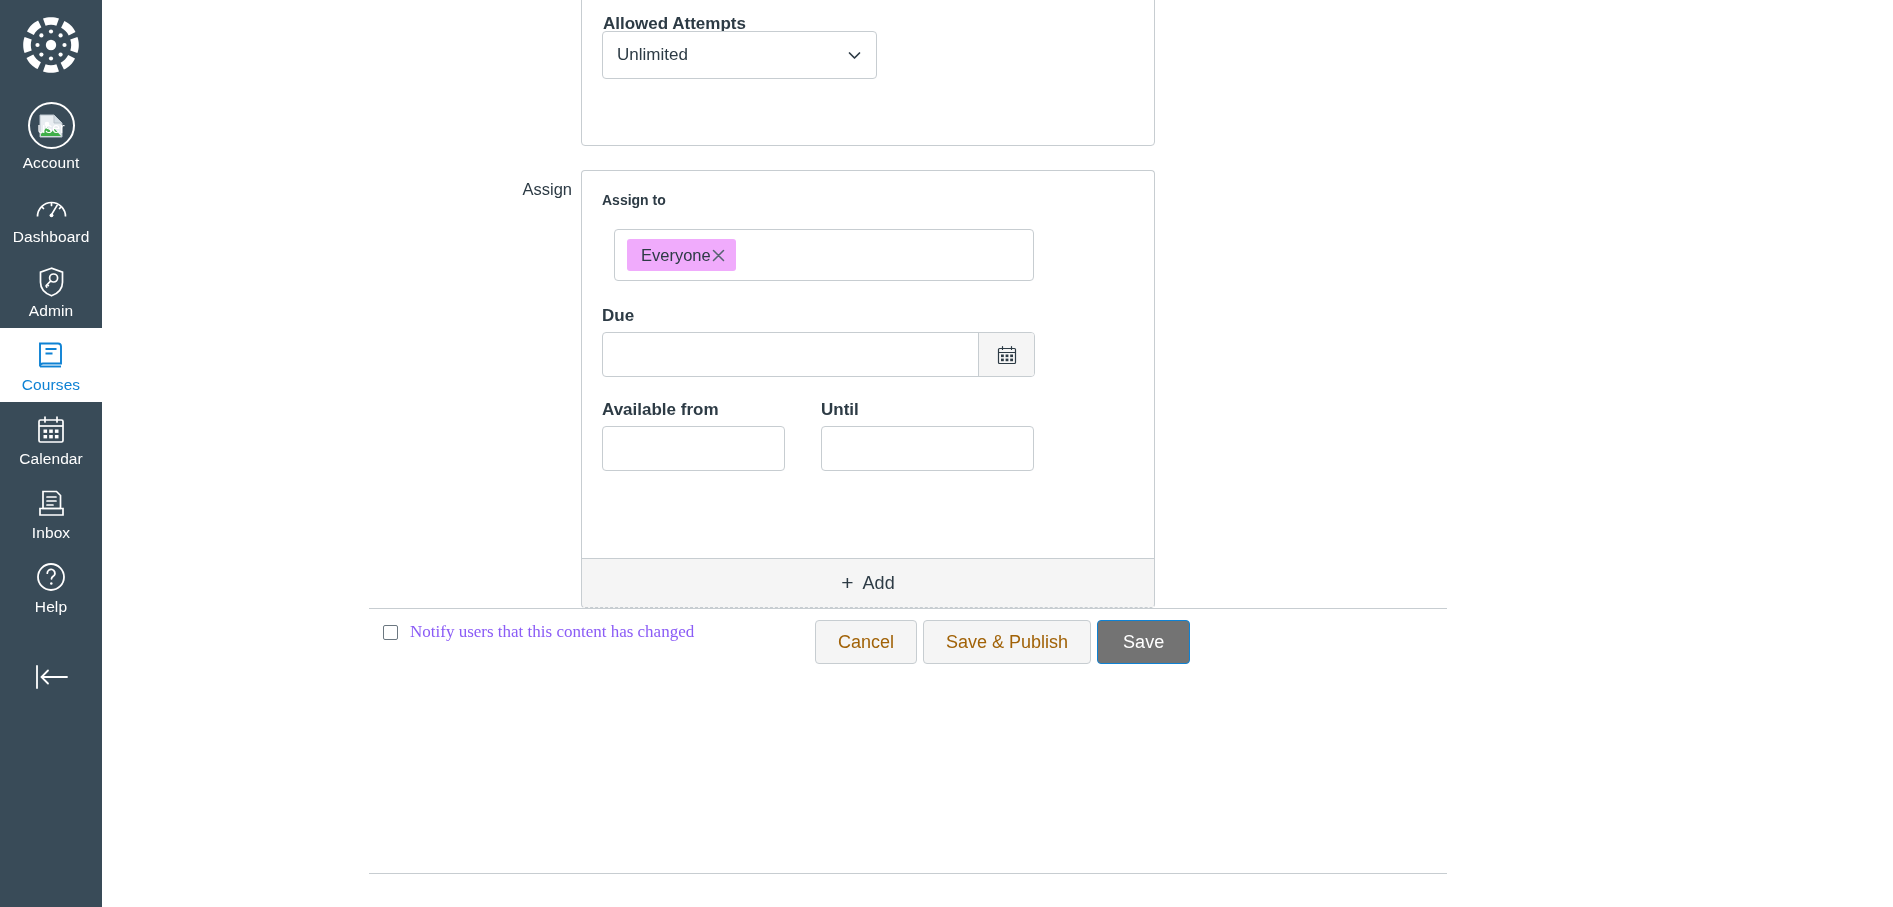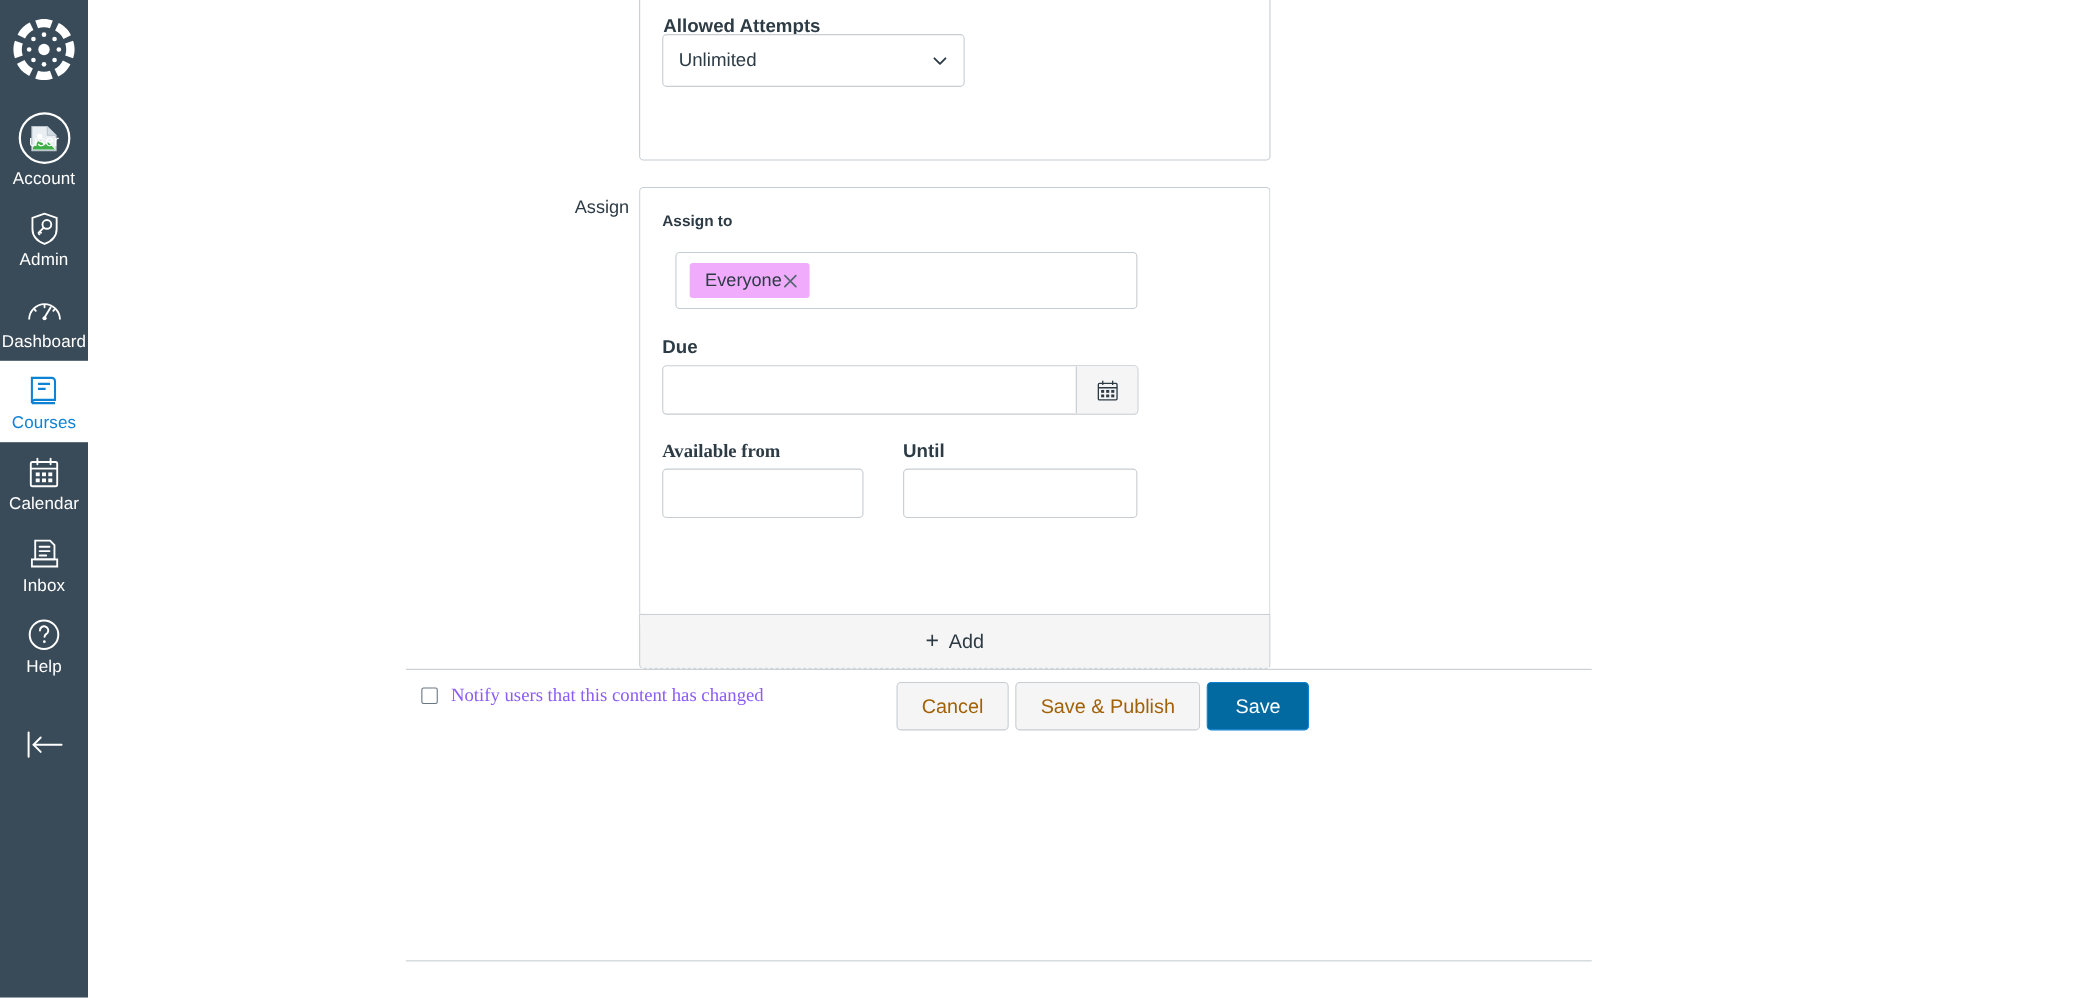--- a/index.html
+++ b/index.html
@@ -10,21 +10,21 @@
     background:#ffffff;
     font-family:"Liberation Sans", sans-serif;
     color:#2D3B45;
     overflow:hidden;
     position:relative;
   }
 
   
   #global-nav {
     position:absolute; left:0; top:0;
-    width:80px; height:907px;
+    width:102px; height:907px;
     background:#394B58;
     display:flex; flex-direction:column;
     align-items:center;
   }
   .nav-logo {
     margin-top:14px; margin-bottom:16px;
     width:62px; height:62px;
     display:flex; align-items:center; justify-content:center;
     cursor:pointer;
   }
@@ -164,21 +164,21 @@
   }
   .token-label { font-size:16.5px; color:#2D3B45; }
   .token-x { width:15px; height:15px; cursor:pointer; display:block; }
 
   .sub-label {
     position:absolute;
     font-size:17px; font-weight:bold;
     color:#2D3B45;
   }
   #due-label { left:20px; top:135px; }
-  #from-label { left:20px; top:229px;font-family:Liberation Serif, serif; }
+  #from-label { left:20px; top:229px; }
   #until-label { left:239px; top:229px; }
 
   .date-field {
     position:absolute;
     display:flex;
     border:1px solid #C7CDD1;
     border-radius:4px;
     overflow:hidden;
     background:#ffffff;
     height:45px;
@@ -267,21 +267,21 @@
     display:flex; align-items:center; justify-content:center;
     font-size:18px;
     font-family:"Liberation Sans", sans-serif;
     cursor:pointer;
     border:1px solid #C7CDD1;
     background:#F5F5F5;
     color:#a16207;
     padding:0 22px;
   }
   .btn.primary {
-    background:#0369a1;
+    background:#737373;
     border-color:#0E82D4;
     color:#ffffff;
     padding:0 25px;
   }
 </style>
 </head>
 <body>
 
 <div id="global-nav">
 
@@ -321,40 +321,40 @@
           <path d="M3 21l6-7 4.5 5 3-3.2 6.5 7.2H3z" fill="#3FAE49"></path>
         </svg>
         <span class="broken-alt">user</span>
       </div>
     </div>
     <span class="nav-label">Account</span>
   </div>
 
   <div class="nav-item">
     <span class="nav-ico">
-      <svg width="33" height="33" viewBox="0 0 33 33" aria-hidden="true" fill="none" stroke="#ffffff" stroke-width="1.7">
-        <path d="M16.5 3.2L5.5 7.1v10.1c0 6.4 4.6 11.2 11 13.6 6.4-2.4 11-7.2 11-13.6V7.1L16.5 3.2z"></path>
-        <circle cx="18.6" cy="13" r="4"></circle>
-        <path d="M15.8 15.9l-5.1 5.1M12.2 19.5l1.6 1.6M10.7 21l1.6 1.6"></path>
-      </svg>
-    </span>
-    <span class="nav-label">Admin</span>
-  </div>
-
-  <div class="nav-item">
-    <span class="nav-ico">
       <svg width="33" height="27" viewBox="0 0 33 27" aria-hidden="true" fill="none" stroke="#ffffff" stroke-width="1.7">
         <path d="M2.5 22.5a14 14 0 0128 0"></path>
         <path d="M2.5 22.5h28" stroke-opacity="0"></path>
         <path d="M16.5 20.6l5.6-9.2" stroke-linecap="round"></path>
         <circle cx="16.5" cy="21.3" r="1.9" fill="#ffffff" stroke="none"></circle>
         <path d="M7.3 13.3l1.2 1.2M16.5 9.7v1.7M25.7 13.3l-1.2 1.2" stroke-linecap="round"></path>
       </svg>
     </span>
     <span class="nav-label">Dashboard</span>
+  </div>
+
+  <div class="nav-item">
+    <span class="nav-ico">
+      <svg width="33" height="33" viewBox="0 0 33 33" aria-hidden="true" fill="none" stroke="#ffffff" stroke-width="1.7">
+        <path d="M16.5 3.2L5.5 7.1v10.1c0 6.4 4.6 11.2 11 13.6 6.4-2.4 11-7.2 11-13.6V7.1L16.5 3.2z"></path>
+        <circle cx="18.6" cy="13" r="4"></circle>
+        <path d="M15.8 15.9l-5.1 5.1M12.2 19.5l1.6 1.6M10.7 21l1.6 1.6"></path>
+      </svg>
+    </span>
+    <span class="nav-label">Admin</span>
   </div>
 
   <div class="nav-item active">
     <span class="nav-ico">
       <svg width="32" height="32" viewBox="0 0 32 32" aria-hidden="true" fill="none" stroke="#0e82d4" stroke-width="1.9">
         <path d="M5 4.5h18a3 3 0 013 3v17H8a3 3 0 00-3 3V4.5z"></path>
         <path d="M5 27.5h21"></path>
         <path d="M10.5 10h11M10.5 14.5h7"></path>
       </svg>
     </span>

